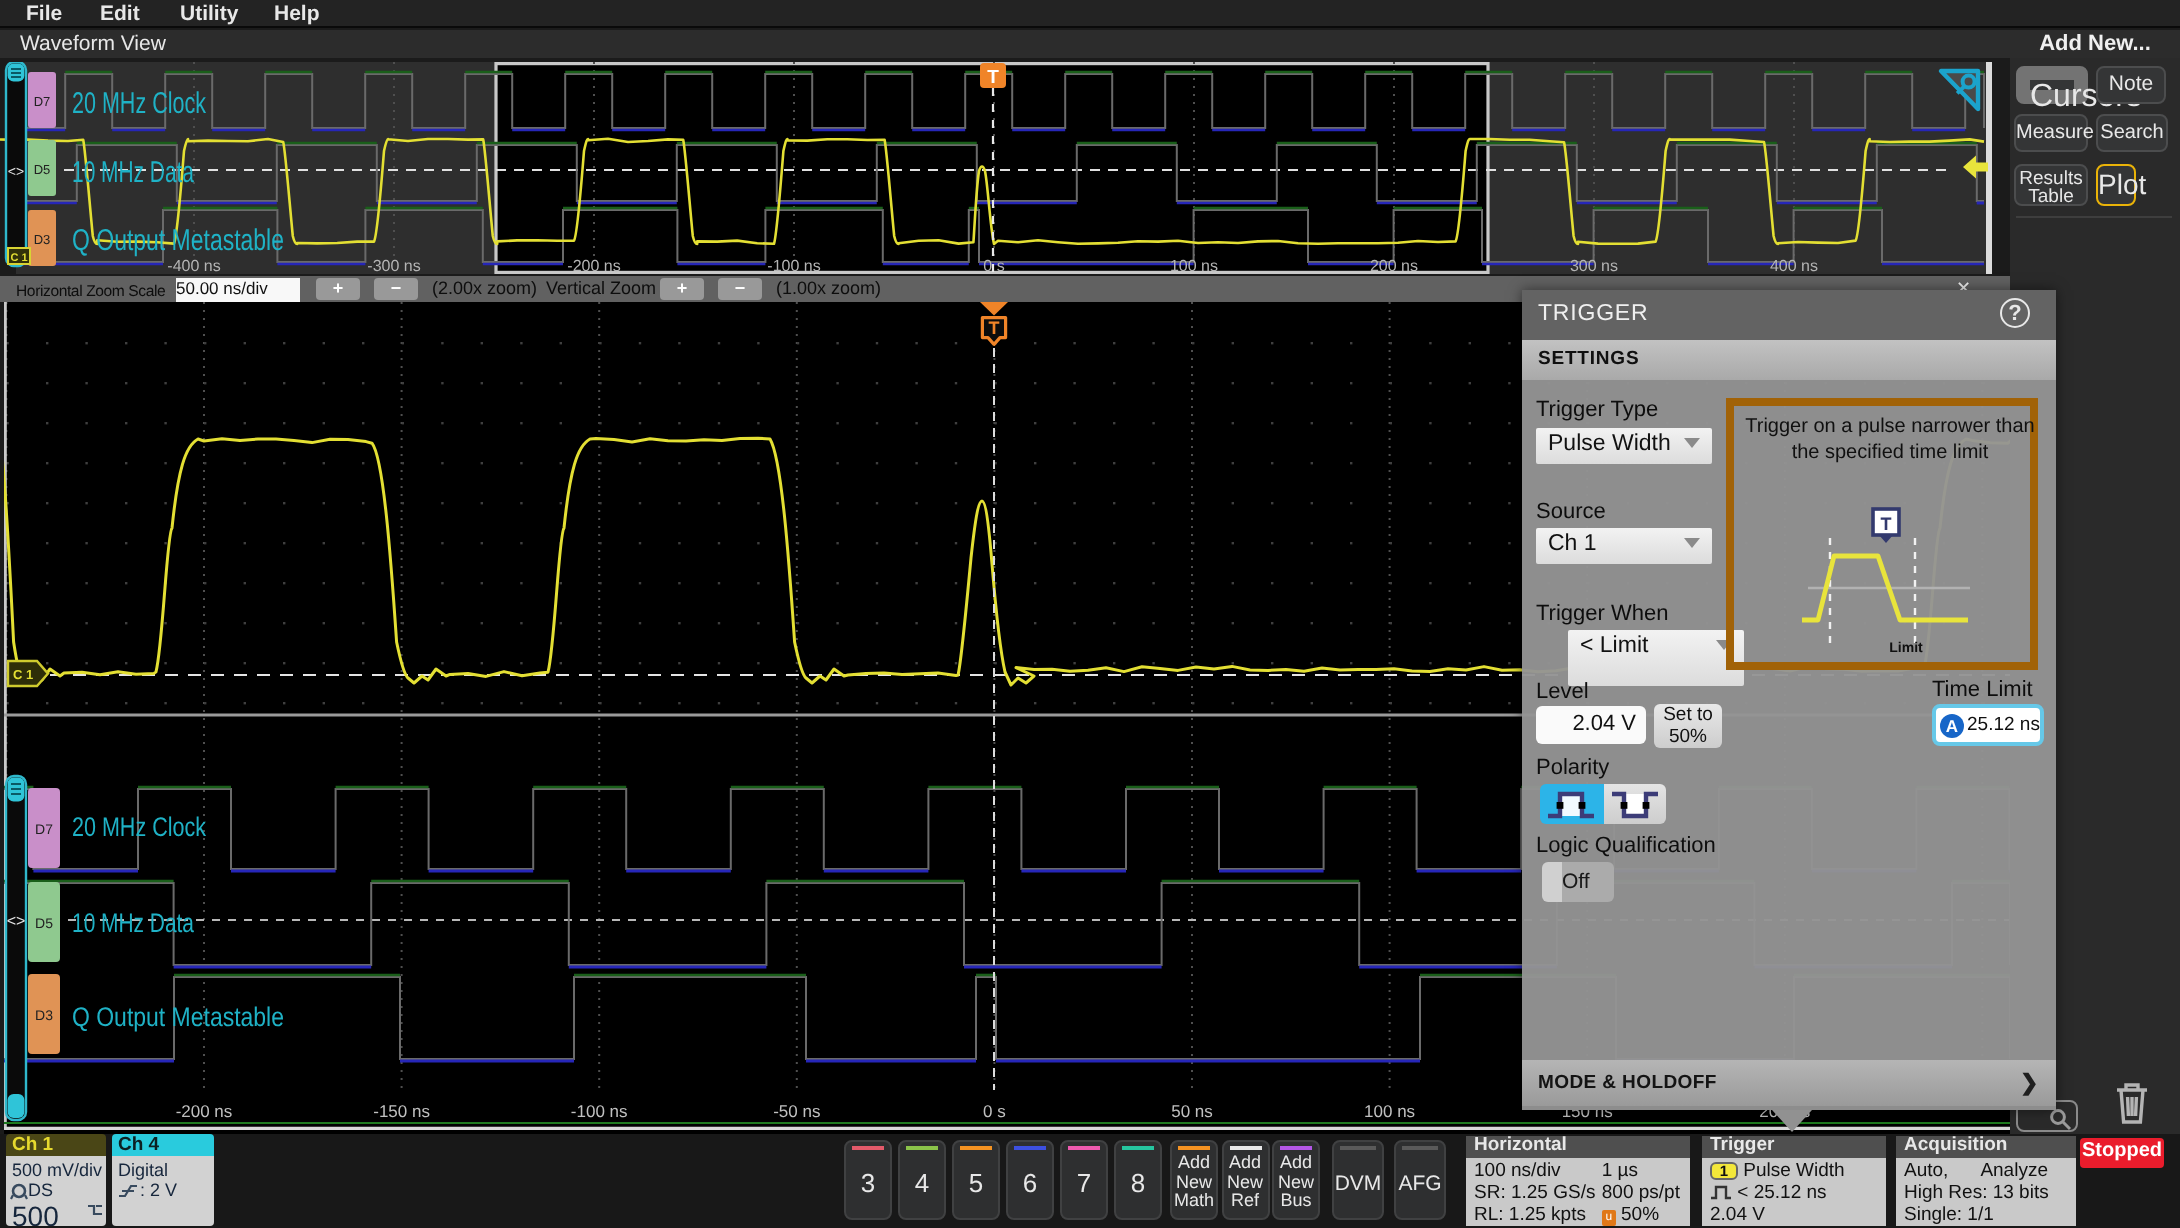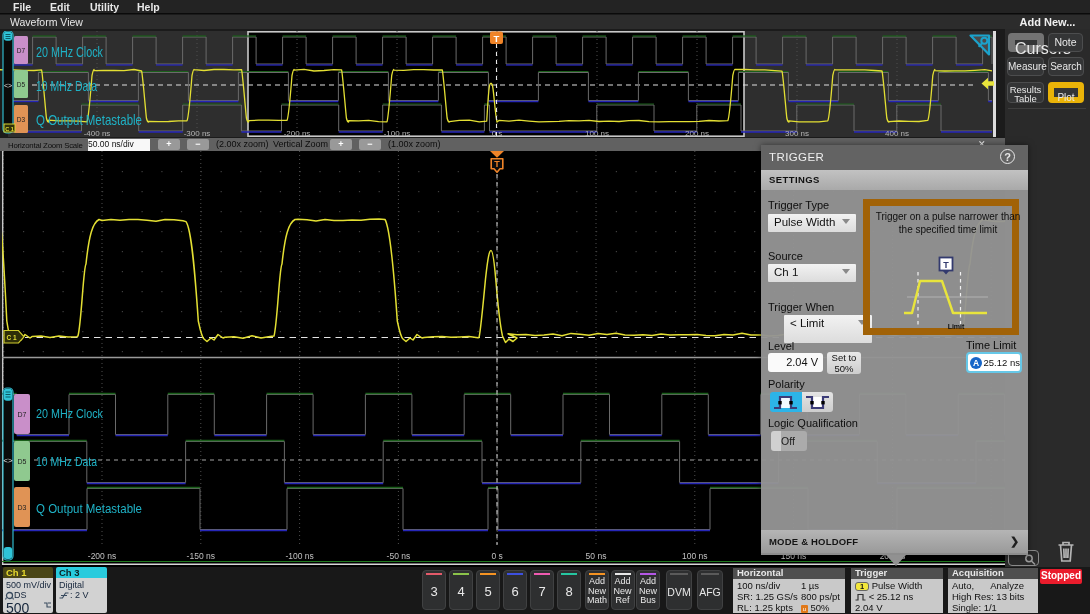--- a/index.html
+++ b/index.html
@@ -774,21 +774,21 @@
 <svg width="20" height="16" style="position:absolute;left:979px;top:75px" xmlns="http://www.w3.org/2000/svg">
 <path d="M2.5,8.5 L9,2.8 L9,6.3 L15,6.3 L15,10.7 L9,10.7 L9,14.2 Z" fill="#e8e43c"></path>
 </svg>
 
 <div class="abs" style="left:1005px;top:16px;width:85px;text-align:center;font-size:11px;font-weight:bold;color:#f0f0f0">Add New...</div>
 <div class="abs" style="left:1008px;top:33px;width:36px;height:19px;background:#343536;border:7px solid #737373;border-radius:4px;color:#e8e8e8;font-size:16px;text-align:right;line-height:17px">Cursors</div>
 <div class="abs" style="left:1048px;top:33px;width:35px;height:19px;background:#343536;border:1px solid #4c4d4e;border-radius:4px;color:#e8e8e8;font-size:10.5px;text-align:center;line-height:17px">Note</div>
 <div class="abs" style="left:1007px;top:57px;width:37px;height:19px;background:#343536;border:1px solid #4c4d4e;border-radius:4px;color:#e8e8e8;font-size:10px;text-align:center;line-height:17px">Measure</div>
 <div class="abs" style="left:1048px;top:57px;width:36px;height:19px;background:#343536;border:1px solid #4c4d4e;border-radius:4px;color:#e8e8e8;font-size:10px;text-align:center;line-height:17px">Search</div>
 <div class="abs" style="left:1007px;top:82px;width:37px;height:21px;background:#343536;border:1px solid #4c4d4e;border-radius:4px;color:#e8e8e8;font-size:9.5px;text-align:center;line-height:9.5px;padding-top:1.5px">Results<br>Table</div>
-<div class="abs" style="left:1048px;top:82px;width:36px;height:21px;background:#343536;border:6px solid #eab308;border-radius:4px;color:#e8e8e8;font-size:10px;text-align:center;line-height:19px">Plot</div>
+<div class="abs" style="left:1048px;top:82px;width:20px;height:21px;background:#343536;border:1px solid #eab308;border-radius:4px;color:#e8e8e8;font-size:14px;text-align:center;line-height:19px">Plot</div>
 <div class="abs" style="left:1008px;top:108px;width:78px;height:1px;background:#3e3e3e"></div>
 <svg width="26" height="24" style="position:absolute;left:1053px;top:539px" xmlns="http://www.w3.org/2000/svg">
 <path d="M5.5,6 L20.5,6 M10,6 L10,3.5 L16,3.5 L16,6 M7.5,6 L8.8,22 L17.2,22 L18.5,6 M10.8,9.5 L11.2,19 M13,9.5 L13,19 M15.2,9.5 L14.8,19" fill="none" stroke="#b4b4b4" stroke-width="1.7"></path>
 </svg>
 <div class="abs" style="left:1008px;top:550px;width:31px;height:16px;border:1.5px solid #8a8a8a;border-radius:4px"></div>
 <svg class="abs" style="left:1022px;top:553px" width="16" height="14" xmlns="http://www.w3.org/2000/svg">
     <circle cx="7" cy="5.5" r="3.2" fill="none" stroke="#9a9a9a" stroke-width="1.5"></circle>
     <line x1="9.5" y1="8" x2="13" y2="11.5" stroke="#9a9a9a" stroke-width="1.5"></line>
   </svg>
 <div class="abs" style="left:761px;top:145px;width:267px;height:410px;box-shadow:0 0 6px rgba(0,0,0,0.5)">
@@ -808,21 +808,21 @@
  <div class="abs" style="left:7px;top:105px;font-size:11px;color:#0d0d0d">Source</div>
  <div class="abs" style="left:7px;top:119px;width:88px;height:18px;background:linear-gradient(#f2f2f2,#dcdcdc);border-radius:1px">
 <span class="abs" style="left:6px;top:2px;font-size:11.5px;color:#111">Ch 1</span>
 <span class="abs" style="right:6px;top:5px;width:0;height:0;border-left:4px solid transparent;border-right:4px solid transparent;border-top:5px solid #8a8a8a"></span>
     </div>
  <div class="abs" style="left:7px;top:156px;font-size:11px;color:#0d0d0d">Trigger When</div>
  <div class="abs" style="left:23px;top:170px;width:88px;height:28px;background:linear-gradient(#f2f2f2,#dcdcdc);border-radius:1px">
 <span class="abs" style="left:6px;top:2px;font-size:11.5px;color:#111">&lt; Limit</span>
 <span class="abs" style="right:6px;top:5px;width:0;height:0;border-left:4px solid transparent;border-right:4px solid transparent;border-top:5px solid #8a8a8a"></span>
     </div>
- <div class="abs" style="left:102px;top:54px;width:156px;height:136px;border:7px solid #a16207">
+ <div class="abs" style="left:102px;top:54px;width:156px;height:136px;border:4px solid #a16207">
    <div class="abs" style="left:0;top:5px;width:156px;text-align:center;font-size:10px;color:#101010;line-height:12.5px">Trigger on a pulse narrower than<br>the specified time limit</div>
    <svg width="154" height="128" style="position:absolute;left:0;top:6px" xmlns="http://www.w3.org/2000/svg">
      <line x1="48" y1="60" x2="48" y2="113" stroke="#f2f2f2" stroke-width="1.2" stroke-dasharray="3.5,3.5"></line>
      <line x1="90.5" y1="60" x2="90.5" y2="113" stroke="#f2f2f2" stroke-width="1.2" stroke-dasharray="3.5,3.5"></line>
      <line x1="37" y1="85" x2="118" y2="85" stroke="#b2b2b2" stroke-width="1.2"></line>
      <path d="M34,101 L42,101 L50,69 L72,69 L83,101 L117,101" fill="none" stroke="#e8e43c" stroke-width="2.4" stroke-linejoin="round"></path>
      <rect x="69.5" y="45.5" width="13" height="13" fill="#ffffff" stroke="#333a6e" stroke-width="1.8"></rect>
      <polygon points="72.5,58.5 79.5,58.5 76,62.5" fill="#333a6e"></polygon>
      <text x="76" y="56" font-size="9" font-weight="bold" fill="#333a6e" text-anchor="middle">T</text>
      <text x="86" y="117" font-size="7" font-weight="bold" fill="#101010" text-anchor="middle">Limit</text>
@@ -872,21 +872,21 @@
  <svg class="abs" style="left:2px;top:24px" width="9" height="9" xmlns="http://www.w3.org/2000/svg">
       <circle cx="4.5" cy="4.5" r="3" fill="none" stroke="#384a5e" stroke-width="1.3"></circle>
       <path d="M1.5,6.5 L0.5,8.5 M7.5,6.5 L8.5,8.5" stroke="#384a5e" stroke-width="1.1"></path>
     </svg>
  <span class="abs" style="left:3px;top:33px;font-size:14px;color:#16263c">500 MHz</span>
  <svg class="abs" style="left:40px;top:34px" width="9" height="9" xmlns="http://www.w3.org/2000/svg">
       <path d="M1,2 L4,2 L4,6 L8,6 M5,2 L8,2" stroke="#384a5e" stroke-width="1.1" fill="none"></path>
     </svg>
 </div>
 <div class="abs" style="left:56px;top:566.5px;width:51px;height:46px;border-radius:2px;overflow:hidden">
- <div style="height:11px;background:#29cbdd;color:#0c2022;font-size:9.5px;font-weight:bold;padding-left:3px">Ch 3</div>
+ <div style="height:11px;background:#29cbdd;color:#0c2022;font-size:9.5px;font-weight:bold;padding-left:3px">Ch 4</div>
  <div style="height:35px;background:#d2d2d2"></div>
  <span class="abs" style="left:3px;top:13px;font-size:9px;color:#16263c">Digital</span>
  <svg class="abs" style="left:3px;top:24px" width="10" height="9" xmlns="http://www.w3.org/2000/svg">
       <path d="M0.5,7 L3.5,7 L6.5,2 L9.5,2 M2,4.5 L8,4.5" stroke="#384a5e" stroke-width="1.1" fill="none"></path>
     </svg>
  <span class="abs" style="left:14px;top:23px;font-size:9px;color:#16263c">: 2 V</span>
 </div>
 <div class="abs" style="left:422px;top:570px;width:24px;height:40px;background:#2e2f30;border:1px solid #404142;border-radius:4px">
 <div style="margin:2px auto 0;width:16px;height:2px;background:#e35a6a"></div>
 <div style="text-align:center;color:#e8e8e8;font-size:13px;margin-top:9px">3</div>

